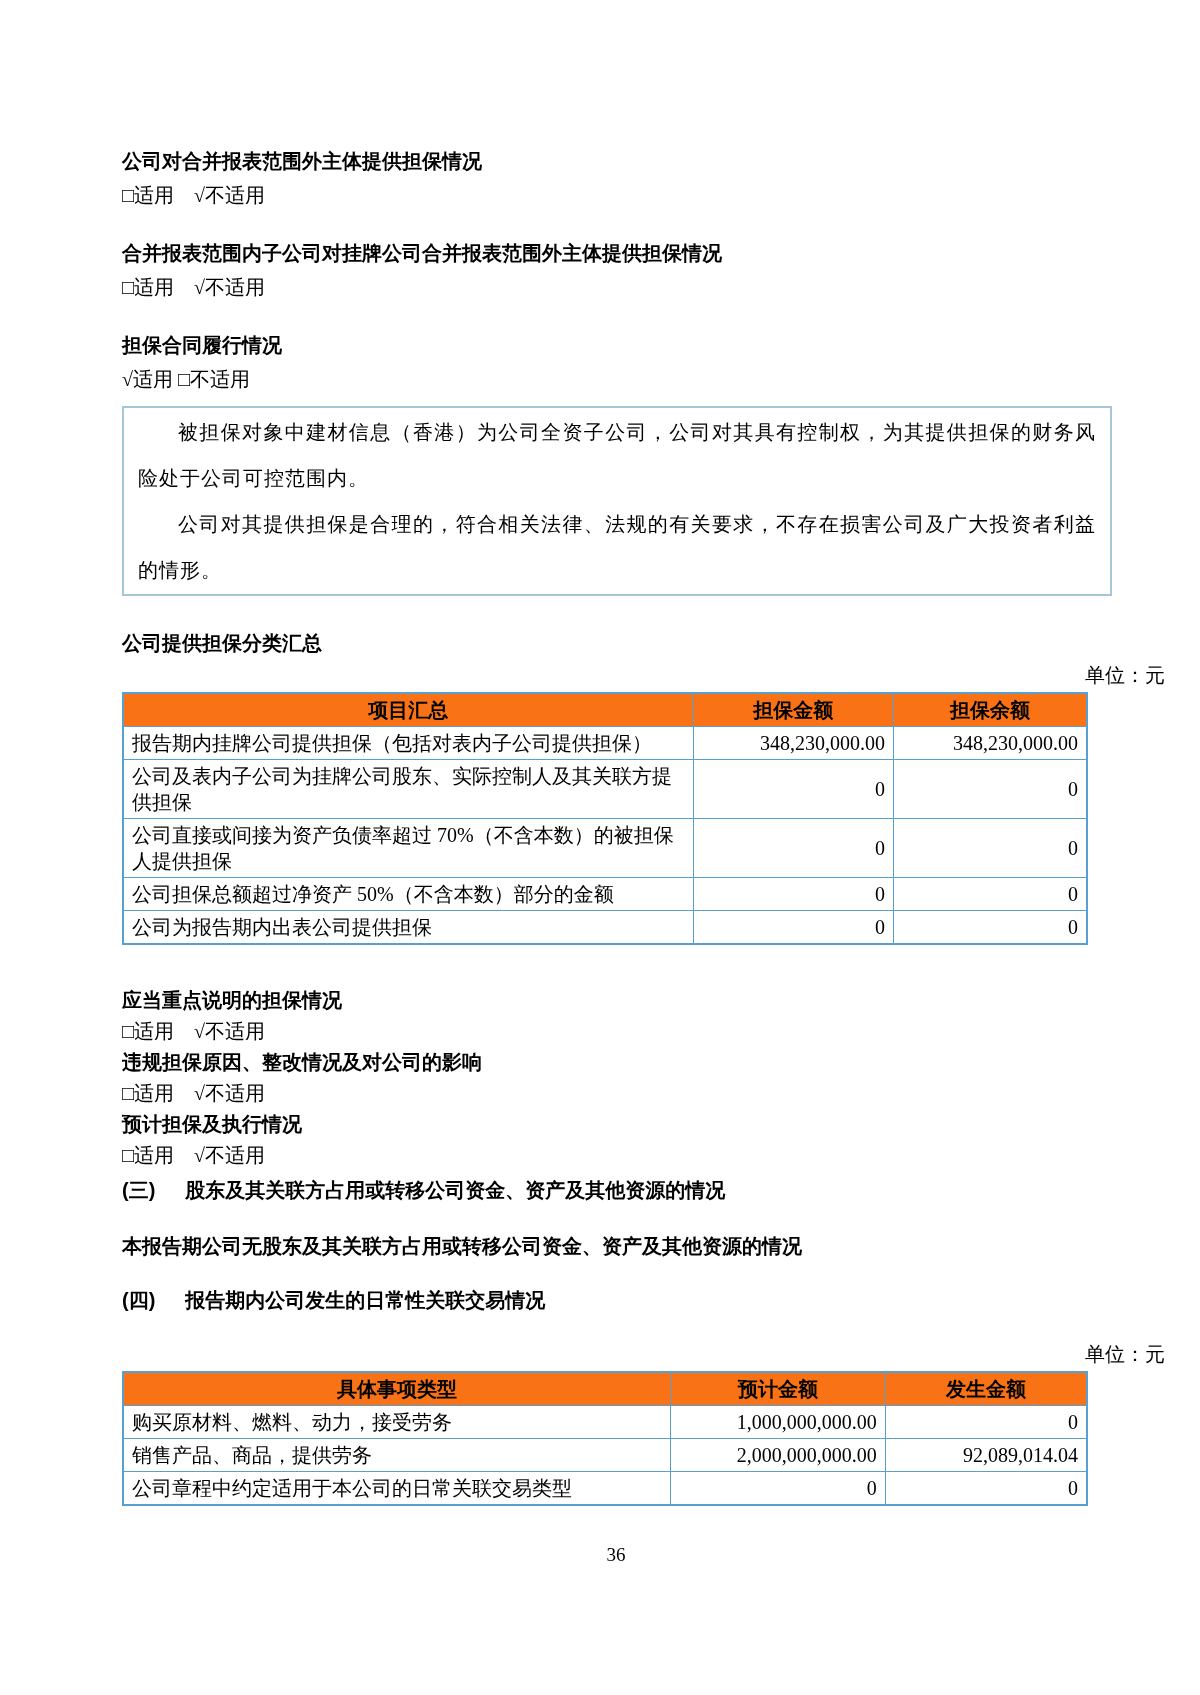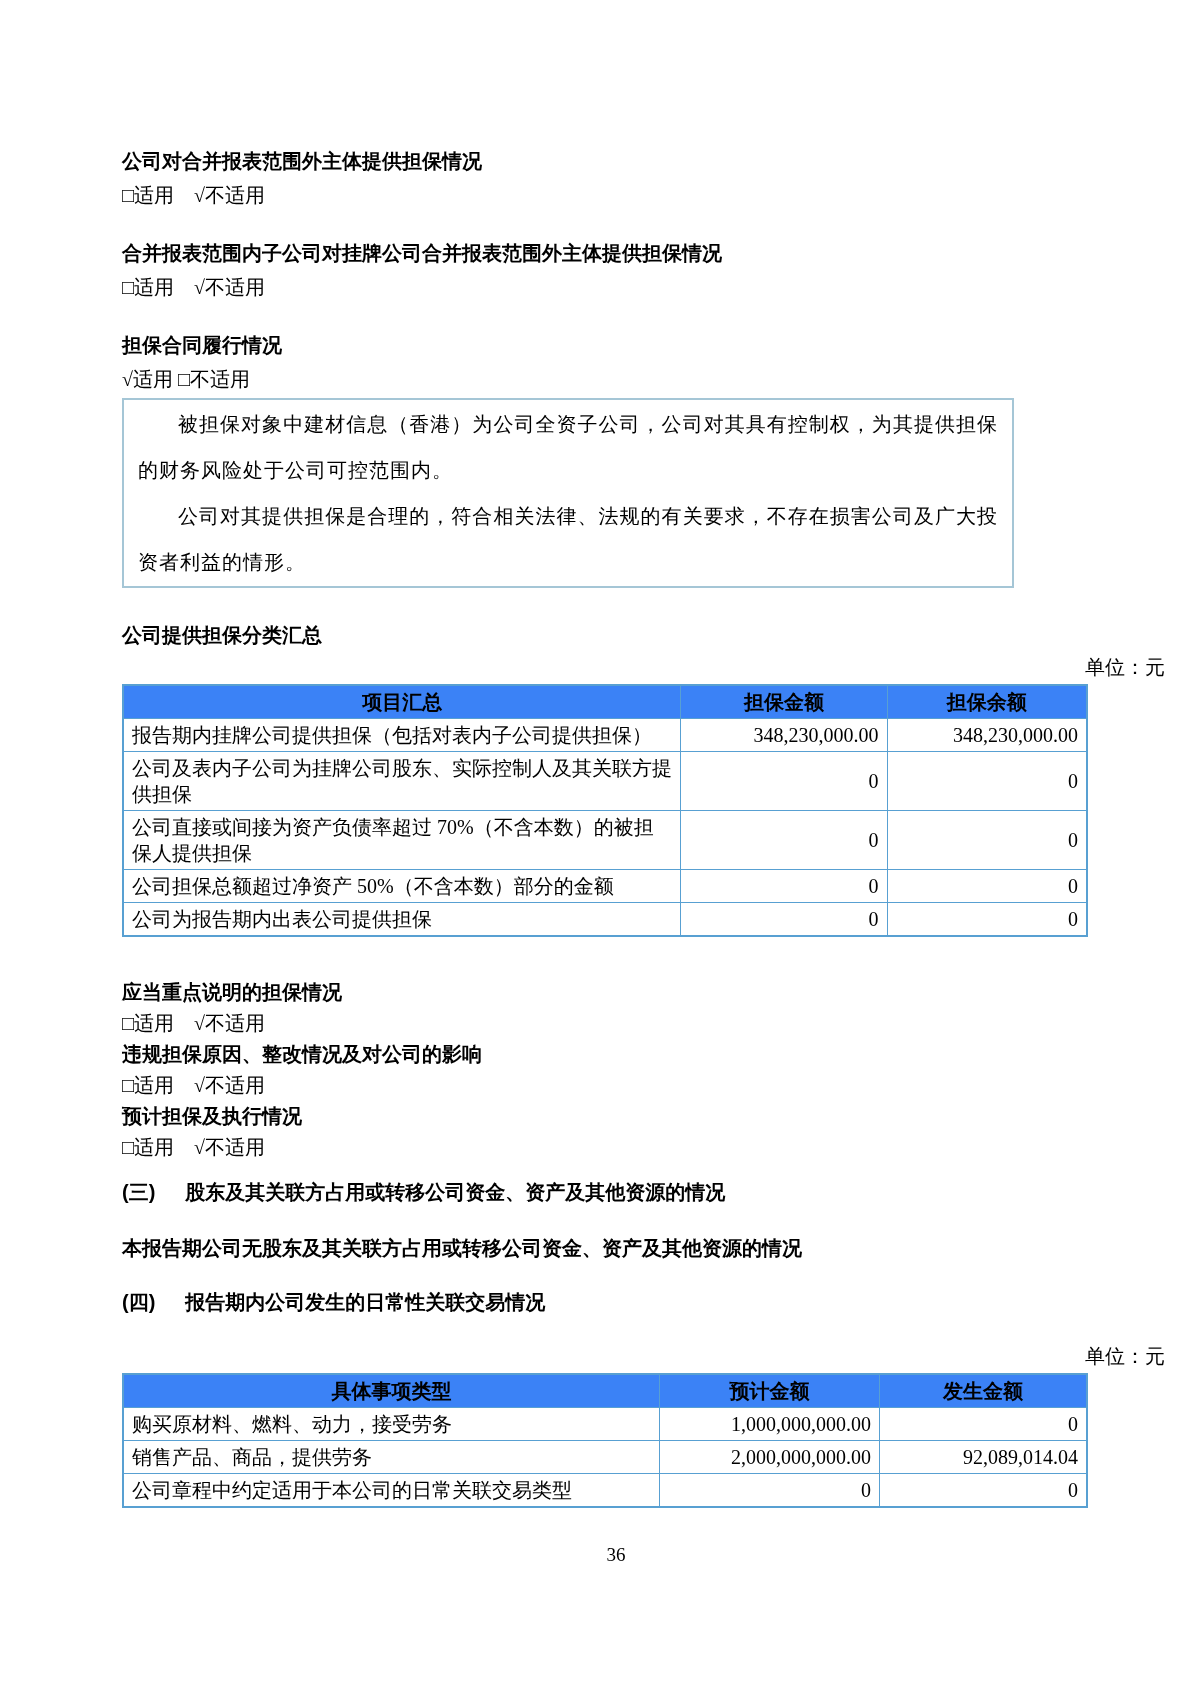--- a/index.html
+++ b/index.html
@@ -16,22 +16,22 @@
   .content { padding: 146px 35px 0 122px; border-radius: 9px; }
 
   p { margin: 0; }
   .hd  { font-weight: bold; font-size: 20px; line-height: 30px; font-family: "Liberation Sans", "DejaVu Sans", sans-serif; }
   .app { font-size: 20px; line-height: 30px; margin-top: 4px; }
   .mt1 { margin-top: 28px; }
   .sum { margin-top: 32px; }
 
   .notebox {
     box-sizing: border-box;
-    width: 892px;
-    margin-top: 4px;
+    width: 990px;
+    margin-top: 12px;
     border: 2px solid #a5c6d6;
     padding: 1px 14px;
   }
   .np {
     font-size: 20px;
     line-height: 46px;
     text-indent: 2em;
     text-align: justify;
     letter-spacing: 1px;
   }
@@ -41,26 +41,26 @@
 
   table.tbl {
     width: 966px;
     margin-top: 4px;
     border-collapse: collapse;
     table-layout: fixed;
     border: 2px solid #58a0d2;
     font-size: 20px;
   }
   table.tbl th {
-    background: #3b82f6;
+    background: #f97316;
     font-weight: bold;
     font-family: "Liberation Sans", "DejaVu Sans", sans-serif;
     text-align: center;
     border: 1px solid #58a0d2;
-    padding: 3px 20px;
+    padding: 3px 11px;
     line-height: 26px;
   }
   table.tbl td {
     border: 1px solid #58a0d2;
     padding: 3px 8px;
     line-height: 26px;
     vertical-align: middle;
   }
   td.c-label { text-align: left; }
   td.c-num   { text-align: right; }
@@ -68,21 +68,21 @@
   .t1 th:nth-child(2) { width: 19.9%; }
   .t1 th:nth-child(3) { width: 19.1%; text-align: center; }
   .t2 { margin-top: 7px; }
   .t2 th:nth-child(1) { width: 58.5%; }
   .t2 th:nth-child(2) { width: 21.5%; margin-top: 34px; }
   .t2 th:nth-child(3) { width: 20%; }
 
   .group { margin-top: 40px; }
   .group .hd, .group .app { line-height: 31px; margin-top: 0; }
 
-  .sec   { margin-top: 14px; font-weight: bold; font-size: 20px; line-height: 30px; font-family: "Liberation Sans", "DejaVu Sans", sans-serif; }
+  .sec   { margin-top: 4px; font-weight: bold; font-size: 20px; line-height: 30px; font-family: "Liberation Sans", "DejaVu Sans", sans-serif; }
   .sec .sect { margin-left: 30px; }
   .sec.s4 { margin-top: 24px; }
   .bpara { margin-top: 26px; font-weight: bold; font-size: 20px; line-height: 30px; font-family: "Liberation Sans", "DejaVu Sans", sans-serif; }
 
   .footer {
     position: absolute;
     top: 1542px;
     left: 16px;
     width: 100%;
     text-align: center;

